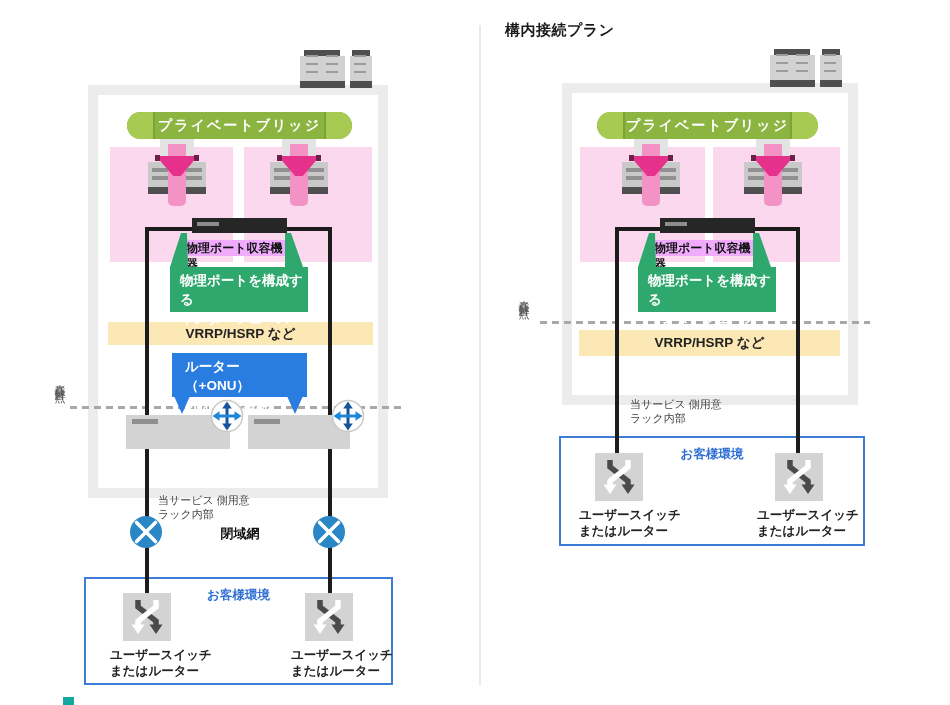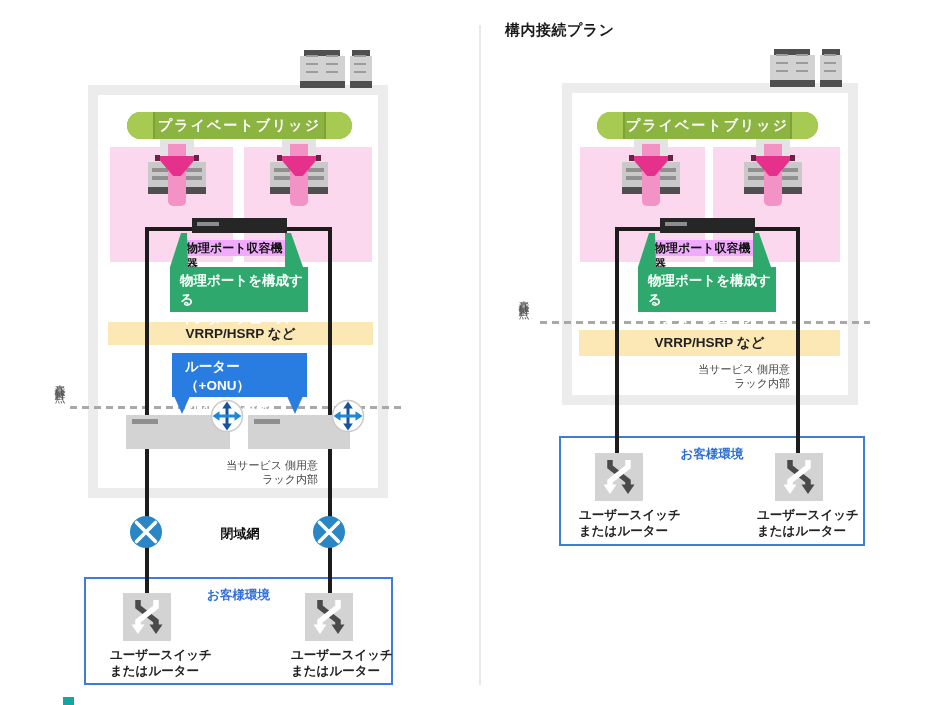--- a/index.html
+++ b/index.html
@@ -63,21 +63,21 @@
     background:repeating-linear-gradient(90deg,#a8a8a8 0 7px,transparent 7px 12px); }
   .demarc { position:absolute; writing-mode:vertical-rl; font-size:11px; color:#555; letter-spacing:2px; z-index:2; }
 
   .terminal-device { position:absolute; width:104px; height:34px; background:#d3d3d3; z-index:4; }
   .terminal-device .dash { position:absolute; left:6px; top:4px; width:26px; height:5px; background:#8f8f8f; }
 
   .circle-router { position:absolute; width:34px; height:34px; z-index:5; }
   .node-x { position:absolute; width:32px; height:32px; z-index:4; }
   .switch-icon { position:absolute; width:48px; height:48px; z-index:4; }
 
-  .svc-note { position:absolute; width:160px; font-size:11px; color:#444; text-align:right; line-height:14px; z-index:6; }
+  .svc-note { position:absolute; width:160px; font-size:11px; color:#444; text-align:left; line-height:14px; z-index:6;margin-top:35px; }
   .closed-label { position:absolute; font-size:13px; font-weight:700; color:#111; text-align:center; z-index:6; }
   .cust-box { position:absolute; border:2px solid #3d7dd8; background:transparent; z-index:1; }
   .cust-label { position:absolute; text-align:center; font-size:12.5px; font-weight:700; color:#2e6fd4; z-index:6; }
   .usw-label { position:absolute; font-size:12.5px; font-weight:600; color:#222; line-height:16px; z-index:6; }
   .watermark { position:absolute; left:63px; top:697px; width:11px; height:8px; background:#12a7a1; }
 </style>
 </head>
 <body>
 
 <div class="canvas">

